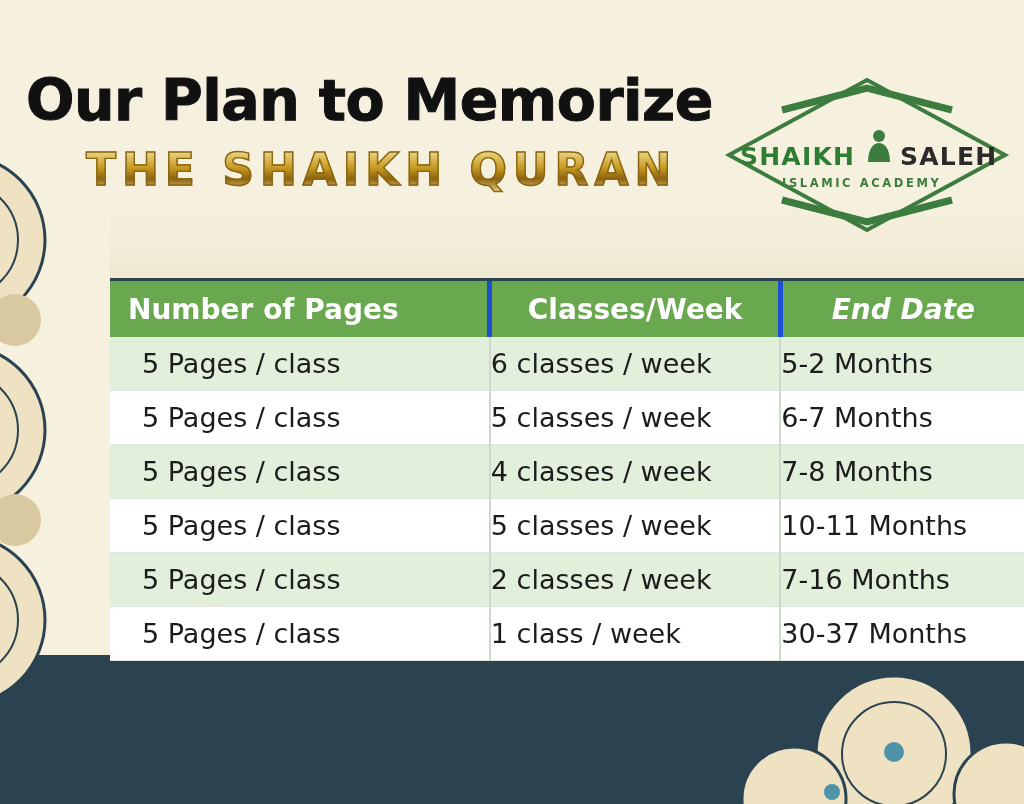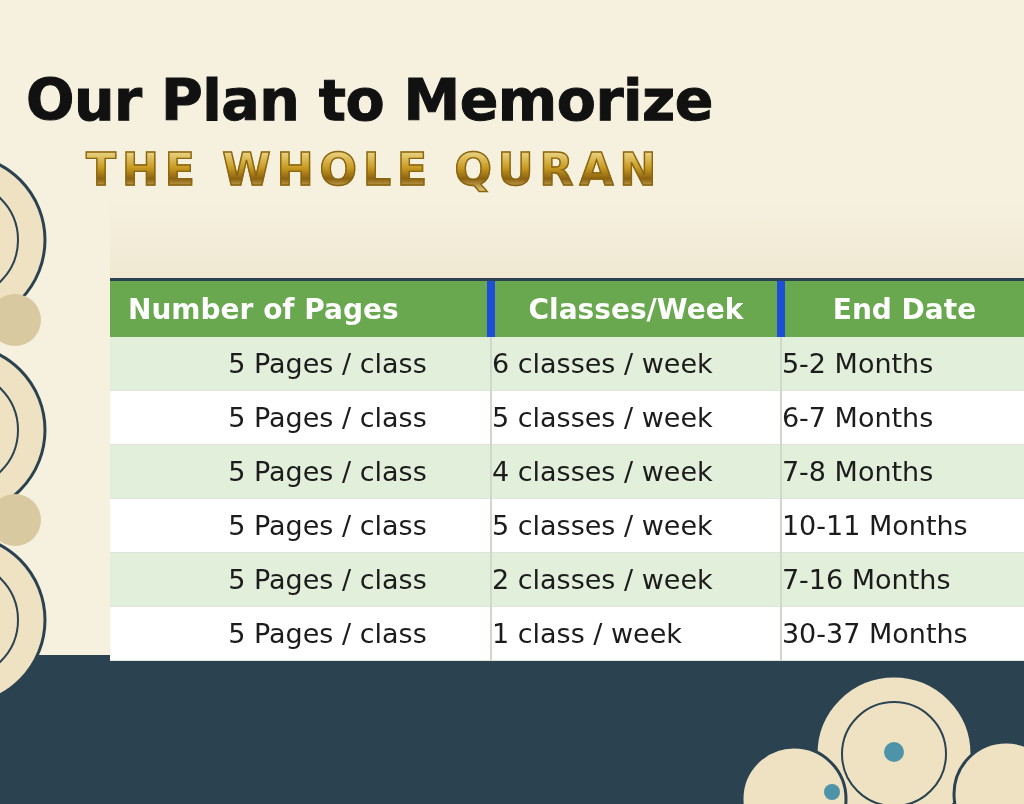--- a/index.html
+++ b/index.html
@@ -129,36 +129,36 @@
     margin: 0;
   }
   .thead-row th {
     background: #6aa84f;
     color: #ffffff;
     font-size: 28px;
     font-weight: bold;
     height: 56px;
     text-align: center;
     font-family: "DejaVu Sans", sans-serif;
-    border-right: 8px solid #1d4ed8;
-  }
-  .thead-row th:last-child { border-right: none; }
+    border-right: 5px solid #1d4ed8;
+  }
+  .thead-row th:last-child { border-right: none; font-style: italic; }
   .thead-row th.col1 { text-align: left; padding-left: 18px; }
 
   .table td {
     height: 53px;
     font-size: 27px;
     color: #1c1c1c;
     text-align: left;
     font-family: "DejaVu Sans", sans-serif;
     border-right: 2px solid #cfd8cc;
     border-bottom: 1px solid #dfe5dc;
   }
   .table td:last-child { border-right: none; }
-  .table td.col1 { text-align: center; padding-left: 55px; }
+  .table td.col1 { text-align: left; padding-left: 32px; }
   .row-alt td { background: #e2efdb; }
   .row-plain td { background: #ffffff; }
 
   
   .deco-left {
     position: absolute;
     left: -80px;
     top: 150px;
     width: 260px;
     height: 560px;
@@ -185,22 +185,38 @@
 <body>
 
 <div class="poster">
 
   <div class="dark-bottom"></div>
   <div class="dark-panel"></div>
   <div class="top-fade"></div>
 
   <div class="header">
     <div class="title-main">Our Plan to Memorize</div>
-    <div class="title-sub">THE WHOLE QURAN</div>
-
+    <div class="title-sub">THE SHAIKH QURAN</div>
+
+    <div class="logo">
+      <svg width="290" height="170" viewBox="0 0 290 170">
+        <polygon points="145,10 283,85 145,160 7,85" fill="none" stroke="#3d7c3f" stroke-width="4"></polygon>
+        <polyline points="60,40 145,18 230,40" fill="none" stroke="#3d7c3f" stroke-width="7"></polyline>
+        <polyline points="60,130 145,152 230,130" fill="none" stroke="#3d7c3f" stroke-width="7"></polyline>
+      </svg>
+      <div class="logo-figure">
+        <svg width="34" height="40" viewBox="0 0 34 40">
+          <circle cx="17" cy="8" r="6" fill="#3d7c3f"></circle>
+          <path d="M6 34 C6 20 12 15 17 15 C22 15 28 20 28 34 Z" fill="#3d7c3f"></path>
+        </svg>
+      </div>
+      <div class="logo-text-left">SHAIKH</div>
+      <div class="logo-text-right">SALEH</div>
+      <div class="logo-text-acad">ISLAMIC ACADEMY</div>
+    </div>
   </div>
 
   <div class="deco-left">
     <svg width="260" height="560" viewBox="0 0 260 560">
       <g fill="#efe2c3" stroke="#2b4351" stroke-width="3">
         <circle cx="40" cy="90" r="85"></circle>
         <circle cx="40" cy="280" r="85"></circle>
         <circle cx="40" cy="470" r="85"></circle>
       </g>
       <g fill="none" stroke="#2b4351" stroke-width="2">

